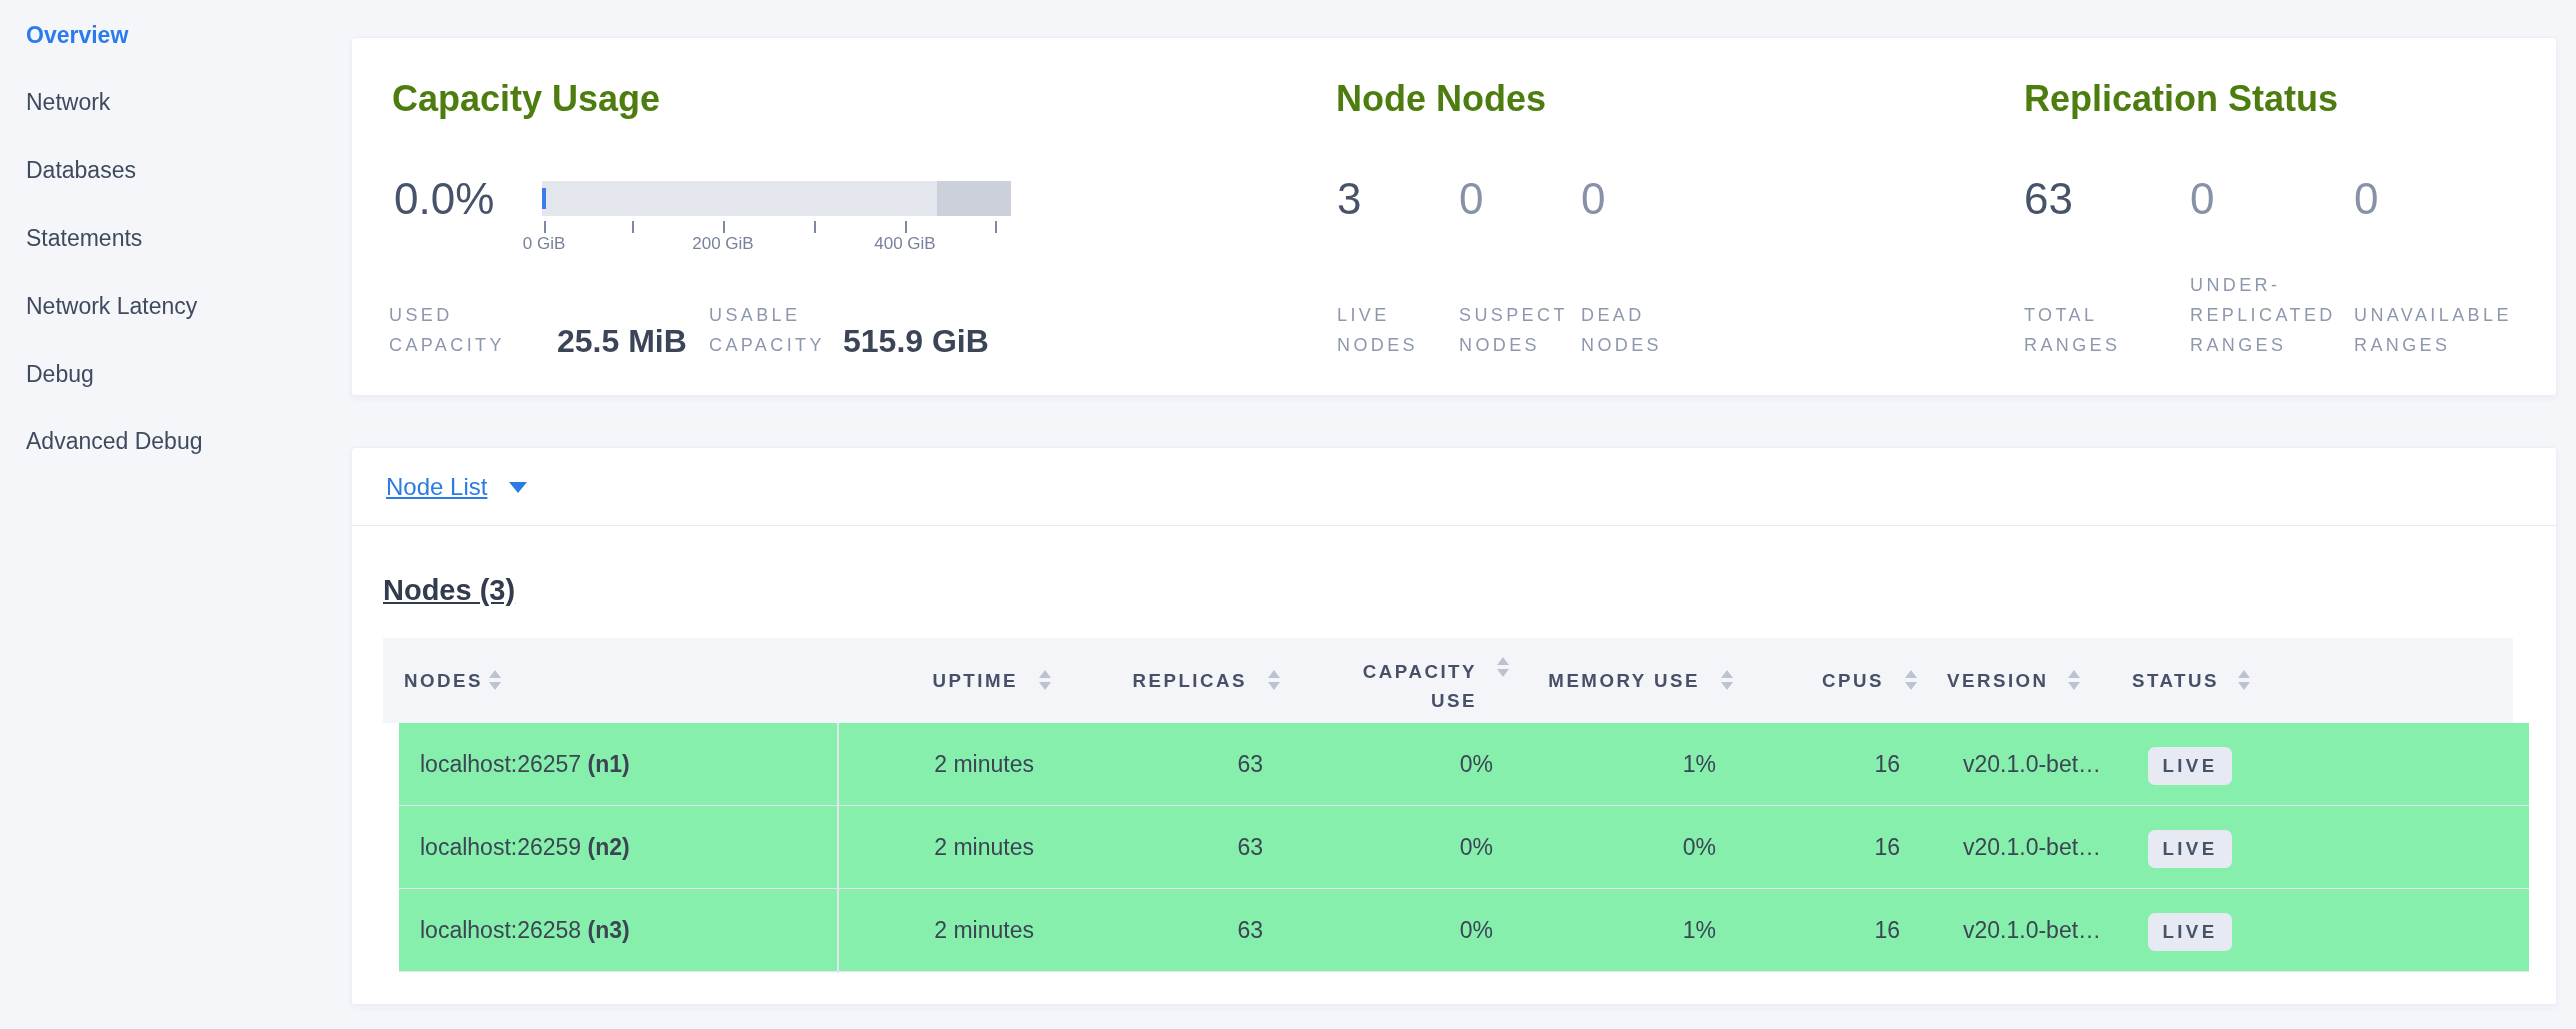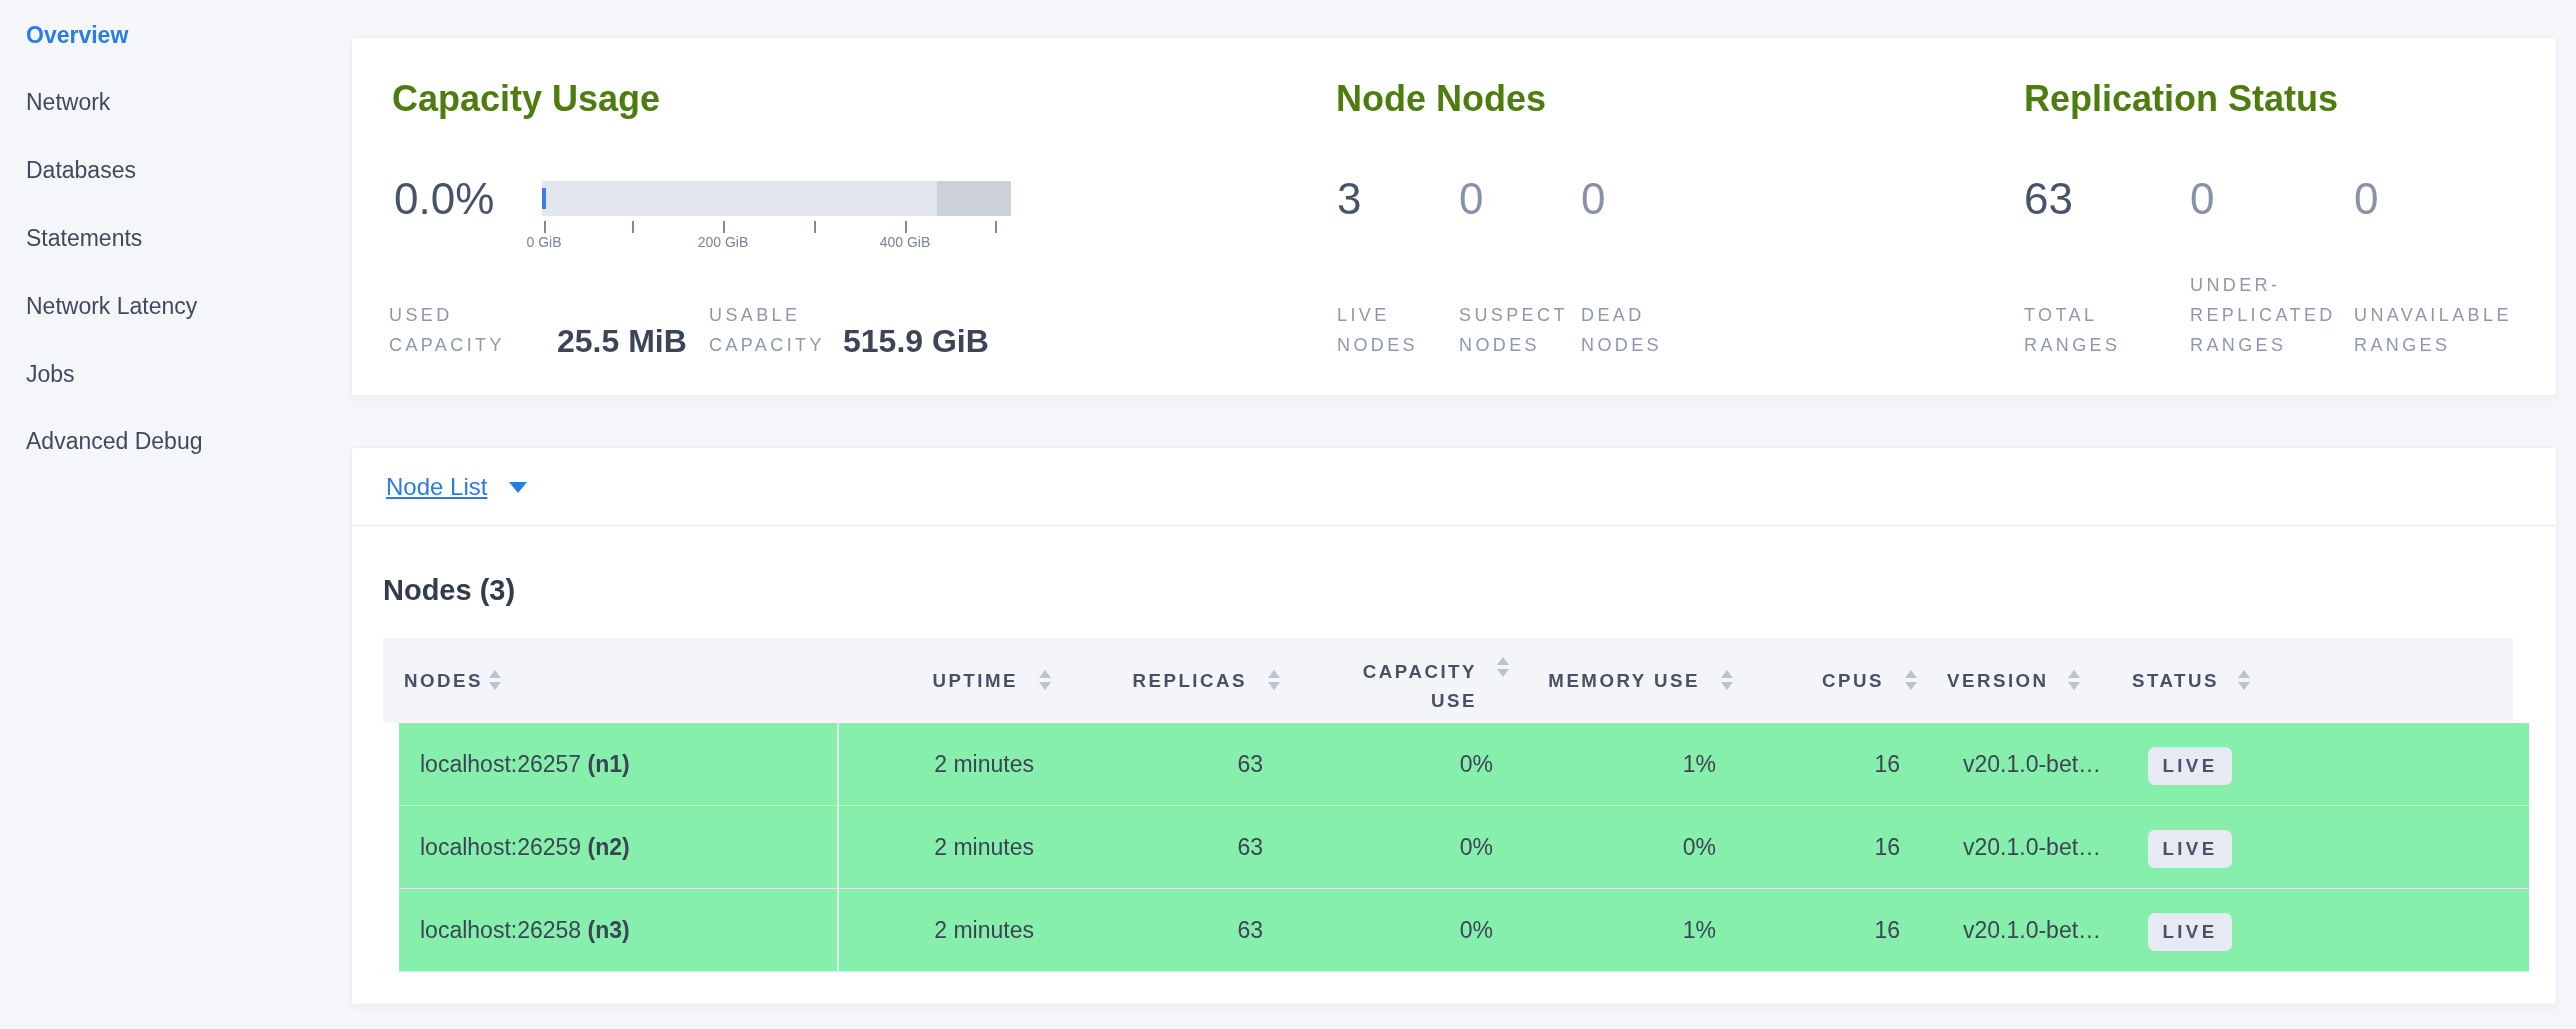--- a/index.html
+++ b/index.html
@@ -43,37 +43,37 @@
     position:absolute; bottom:34px; font-size:32px; line-height:39px;
     font-weight:bold; color:#3c4557; white-space:nowrap;margin-left:12px;
   }
   
   .cap-bar { position:absolute; left:190px; top:143px; width:469px; height:35px; background:#e4e6ee; }
   .cap-bar .other { position:absolute; top:0; right:0; width:74px; height:35px; background:#ccd0da; }
   .cap-bar .used  { position:absolute; top:6.8px; left:0; width:4.2px; height:21px; background:#3e7ce8; }
   .cap-tick { position:absolute; top:183px; width:1.7px; height:12px; background:#7d89a3; }
   .cap-tick-label {
     position:absolute; top:196px; transform:translateX(-50%);
-    font-size:14px; color:#78829a; white-space:nowrap;
+    font-size:17px; color:#78829a; white-space:nowrap;
   }
   
   .selector-row {
     position:absolute; left:0; top:0; width:100%; height:78px;
     border-bottom:1.7px solid #e7e9f0;
   }
   .selector {
     position:absolute; left:34px; top:0; height:78px;
     display:flex; align-items:center; gap:22px; cursor:pointer;
   }
   .selector-label { font-size:24px; color:#2b7ce2;text-decoration:underline; }
   .caret-down {
     width:0; height:0; border-left:9.3px solid transparent;
     border-right:9.3px solid transparent; border-top:11px solid #2b7ce2;
   }
-  .table-title { position:absolute; left:31px; top:126px; font-size:29px; color:#323c4e; }
+  .table-title { position:absolute; left:31px; top:126px; font-size:29px; color:#323c4e;text-decoration:underline; }
   .table { position:absolute; left:31px; top:190px; width:2130px; height:334px; }
   .thead { position:absolute; left:0; top:0; width:2130px; height:85px; background:#f3f5f8; }
   .th {
     position:absolute; top:0; height:85px; line-height:85px;
     font-size:18.7px; font-weight:bold; letter-spacing:2.5px; color:#475067;
     white-space:nowrap; cursor:pointer;
   }
   .th.two-line { top:18.7px; height:auto; line-height:29px; text-align:right; }
   .sort {
     position:absolute; display:flex; flex-direction:column; gap:4.2px;
@@ -100,21 +100,21 @@
 </style>
 </head>
 <body>
 
 <nav class="sidebar">
   <div class="nav-item active" style="top:12px">Overview</div>
   <div class="nav-item" style="top:79px">Network</div>
   <div class="nav-item" style="top:147px">Databases</div>
   <div class="nav-item" style="top:215px">Statements</div>
   <div class="nav-item" style="top:283px">Network Latency</div>
-  <div class="nav-item" style="top:351px">Jobs</div>
+  <div class="nav-item" style="top:351px">Debug</div>
   <div class="nav-item" style="top:418px">Advanced Debug</div>
 </nav>
 
 <section class="card" id="overview-card">
 
   <h2 class="section-title" style="left:40px">Capacity Usage</h2>
   <div class="big-num" style="left:42px">0.0%</div>
 
   <div class="cap-bar">
     <span class="other"></span>

